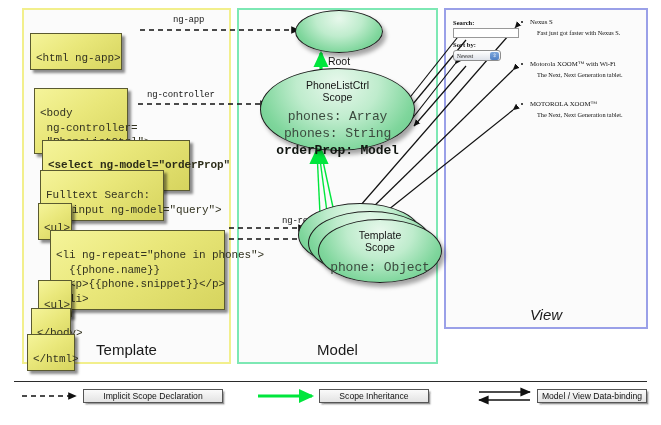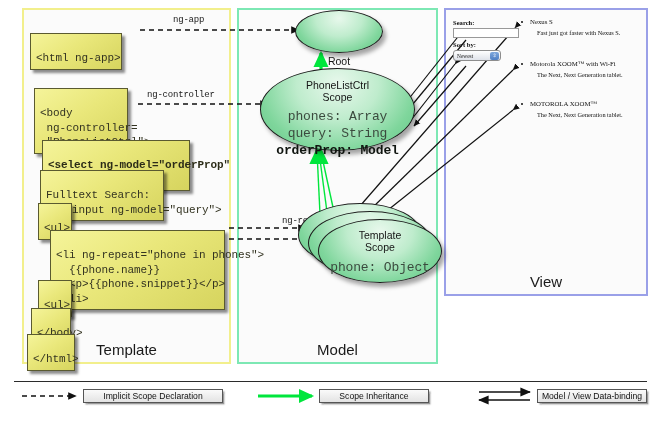--- a/index.html
+++ b/index.html
@@ -27,21 +27,21 @@
     bottom: 4px;
     left: 0;
     width: 100%;
     text-align: center;
     font-size: 15px;
     color: #1a1a1a;
     font-family: "Liberation Sans", sans-serif;
   }
   #panel-template { left: 22px;  top: 8px;  width: 209px; height: 356px; border: 2px solid #f2ef8c; }
   #panel-model    { left: 237px; top: 8px;  width: 201px; height: 356px; border: 2px solid #7de8b4; }
-  #panel-view     { left: 444px; top: 8px;  width: 204px; height: 288px; border: 2px solid #9aa0e8; }
+  #panel-view     { left: 444px; top: 8px;  width: 204px; height: 321px; border: 2px solid #9aa0e8; font-style: italic; }
 
   
   .codebox {
     position: absolute;
     box-sizing: border-box;
     border: 1px solid #5a5a30;
     background: linear-gradient(145deg, #f5f49a 0%, #e9e77a 45%, #d6d45e 100%);
     color: #333321;
     font-family: "Liberation Mono", monospace;
     font-size: 11px;
@@ -266,21 +266,21 @@
     </div>
   </div>
 
   <div class="scope" style="left:260px; top:68px; width:155px; height:83px;">
     <div class="title" style="padding-top:10px;">
       <div>PhoneListCtrl</div>
       <div>Scope</div>
     </div>
     <div class="props" style="padding-top:5px;">
       <div>phones: Array</div>
-      <div>query: String</div>
+      <div>phones: String</div>
       <div style="font-weight:bold;color:#101510;">orderProp: Model</div>
     </div>
   </div>
 
   <div class="scope" style="left:298px; top:203px; width:124px; height:64px; box-shadow:2px 3px 3px rgba(0,0,0,0.3);"></div>
   <div class="scope" style="left:308px; top:211px; width:124px; height:64px; box-shadow:2px 3px 3px rgba(0,0,0,0.3);"></div>
   <div class="scope" style="left:318px; top:219px; width:124px; height:64px;">
     <div class="title" style="padding-top:9px;">
       <div>Template</div>
       <div>Scope</div>

